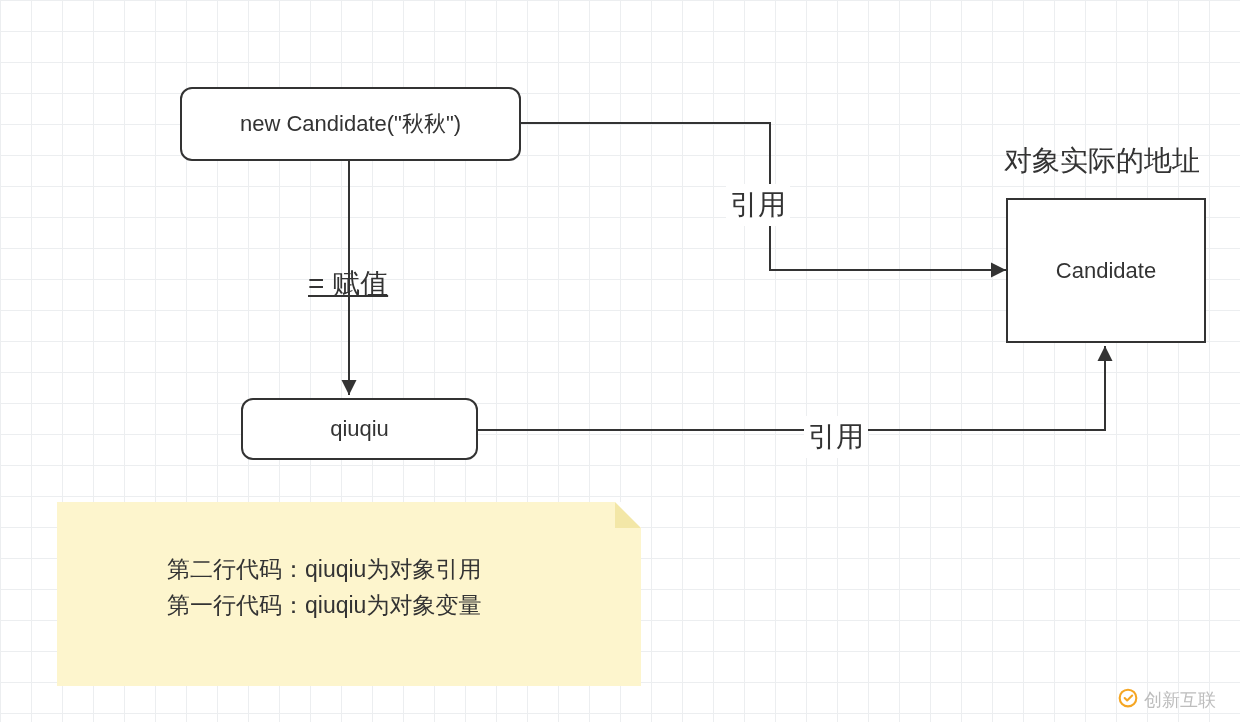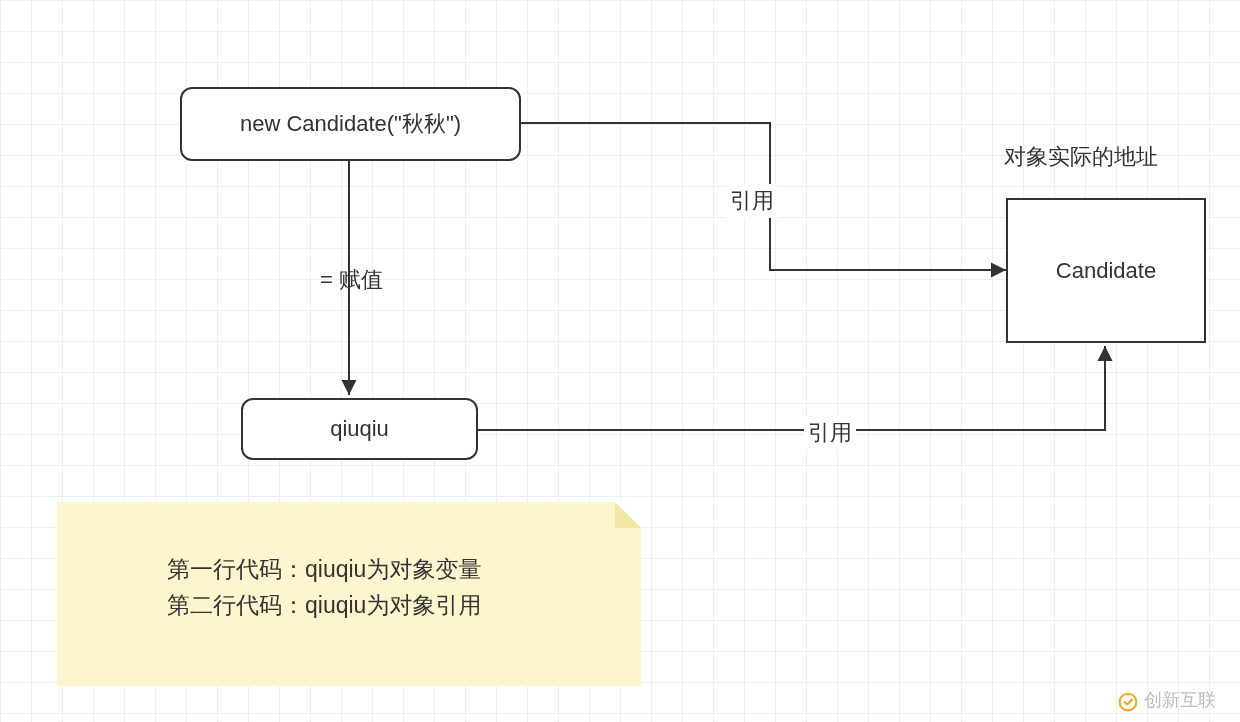--- a/index.html
+++ b/index.html
@@ -30,21 +30,21 @@
     display: flex;
     align-items: center;
     justify-content: center;
     font-size: 22px;
     color: #333;
   }
   .rounded { border-radius: 12px; }
 
   .label {
     position: absolute;
-    font-size: 22px;
+    font-size: 28px;
     color: #333;
     white-space: nowrap;
   }
 
   .note {
     position: absolute;
     background: #fdf5cd;
     padding: 50px 48px 60px 110px;
     font-size: 23px;
     color: #333;
@@ -65,21 +65,21 @@
     height: 722px;
     pointer-events: none;
   }
   .watermark {
     position: absolute;
     right: 24px;
     bottom: 10px;
     font-size: 18px;
     color: #bdbdbd;
     display: flex;
-    align-items: flex-end;
+    align-items: flex-start;
     gap: 6px;
   }
   .watermark svg { width: 20px; height: 20px; }
 </style>
 </head>
 <body>
 
 <div class="grid-bg"></div>
 
 <svg class="connectors">
@@ -101,32 +101,32 @@
 </div>
 
 <div class="node rounded" style="left:241px; top:398px; width:237px; height:62px;">
   <span>qiuqiu</span>
 </div>
 
 <div class="node" style="left:1006px; top:198px; width:200px; height:145px;">
   <span>Candidate</span>
 </div>
 
-<div class="label" style="left:320px; top:265px;">= 赋值</div>
+<div class="label" style="left:308px; top:265px;text-decoration:underline;">= 赋值</div>
 
 <div class="label" style="left:726px; top:184px; background:#fff; padding:2px 4px;">引用</div>
 
 <div class="label" style="left:804px; top:416px; background:#fff; padding:2px 4px;">引用</div>
 
 <div class="label" style="left:1004px; top:142px;">对象实际的地址</div>
 
 <div class="note" style="left:57px; top:502px; width:584px; height:184px;">
   <div class="note-fold"></div>
+  <div>第二行代码：qiuqiu为对象引用</div>
   <div>第一行代码：qiuqiu为对象变量</div>
-  <div>第二行代码：qiuqiu为对象引用</div>
 </div>
 
 <div class="watermark">
   <svg viewBox="0 0 24 24">
     <circle cx="12" cy="12" r="10" fill="none" stroke="#f5a623" stroke-width="2.5"></circle>
     <path d="M8 12 L11 15 L17 9" fill="none" stroke="#f5a623" stroke-width="2.5" stroke-linecap="round" stroke-linejoin="round"></path>
   </svg>
   <span>创新互联</span>
 </div>
 

